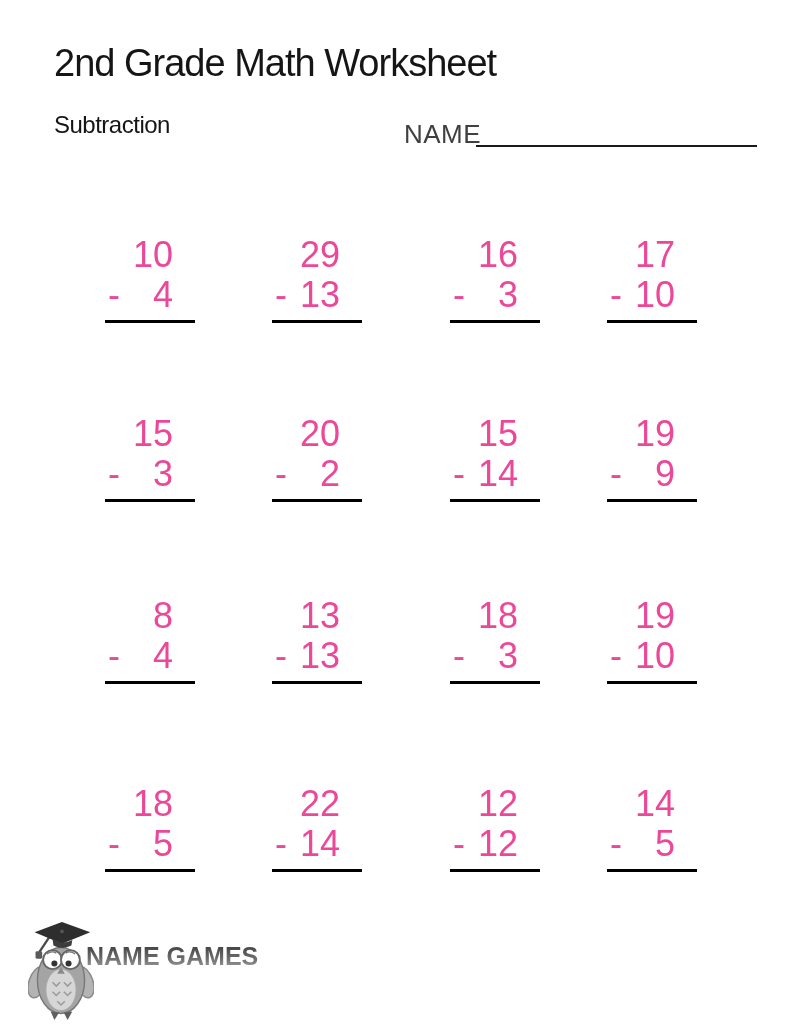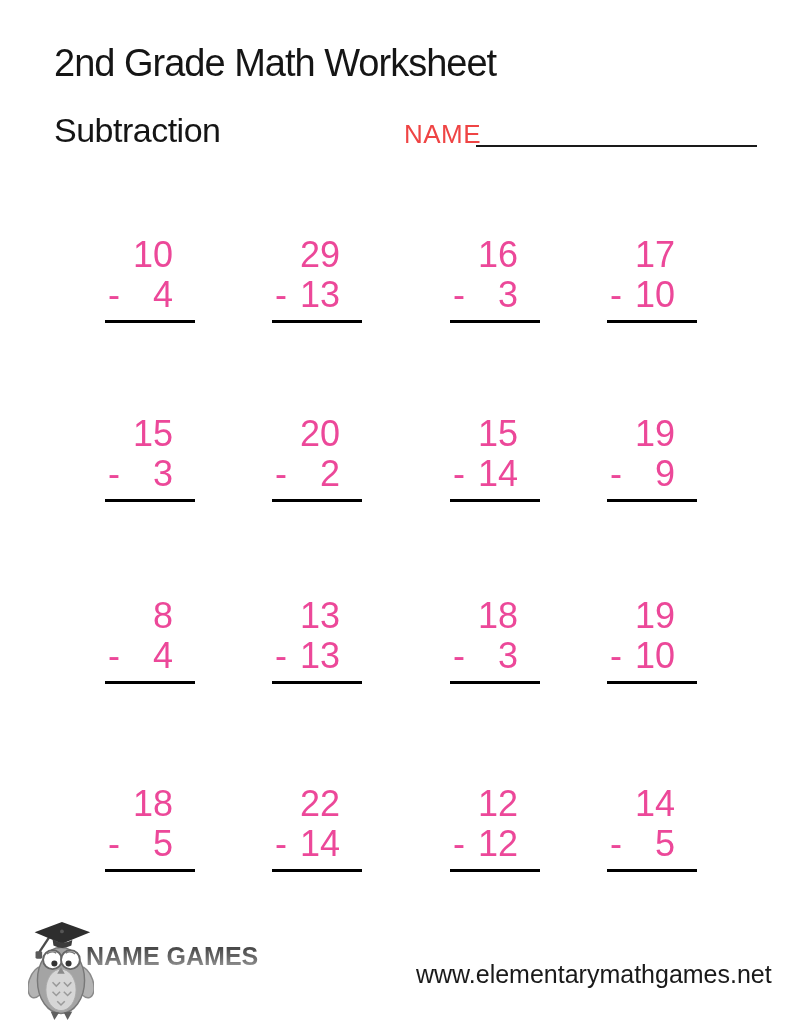--- a/index.html
+++ b/index.html
@@ -20,32 +20,32 @@
     left: 54px; top: 33px;
     font-size: 38px;
     font-weight: 500;
     letter-spacing: -1px;
     color: #151515;
     white-space: nowrap;
   }
   .subtitle {
     position: absolute;
     left: 54px; top: 102px;
-    font-size: 34px;
+    font-size: 24px;
     font-weight: 500;
     letter-spacing: -0.5px;
     color: #151515;
     white-space: nowrap;
   }
   .name-label {
     position: absolute;
     left: 404px; top: 110px;
     font-size: 26px;
     letter-spacing: 0.5px;
-    color: #ef4444;
+    color: #404040;
   }
   .name-line {
     position: absolute;
     left: 476px; top: 110px;
     width: 281px; height: 26px;
     border-bottom: 2px solid #1a1a1a;
   }
 
   
   .problem {
@@ -284,15 +284,14 @@
     <circle cx="36" cy="12" r="2" fill="#555555"></circle>
 
     <path d="M24 97 l4 9 l5 -8 Z" fill="#5f5f5f"></path>
     <path d="M38 98 l4 8 l5 -9 Z" fill="#5f5f5f"></path>
   </svg>
 
   <div class="logo-text">
     <div>NAME GAMES</div>
   </div>
 
-  <div class="website">www.elementarymathgames.net</div>
 
 </div>
 
 </body></html>

